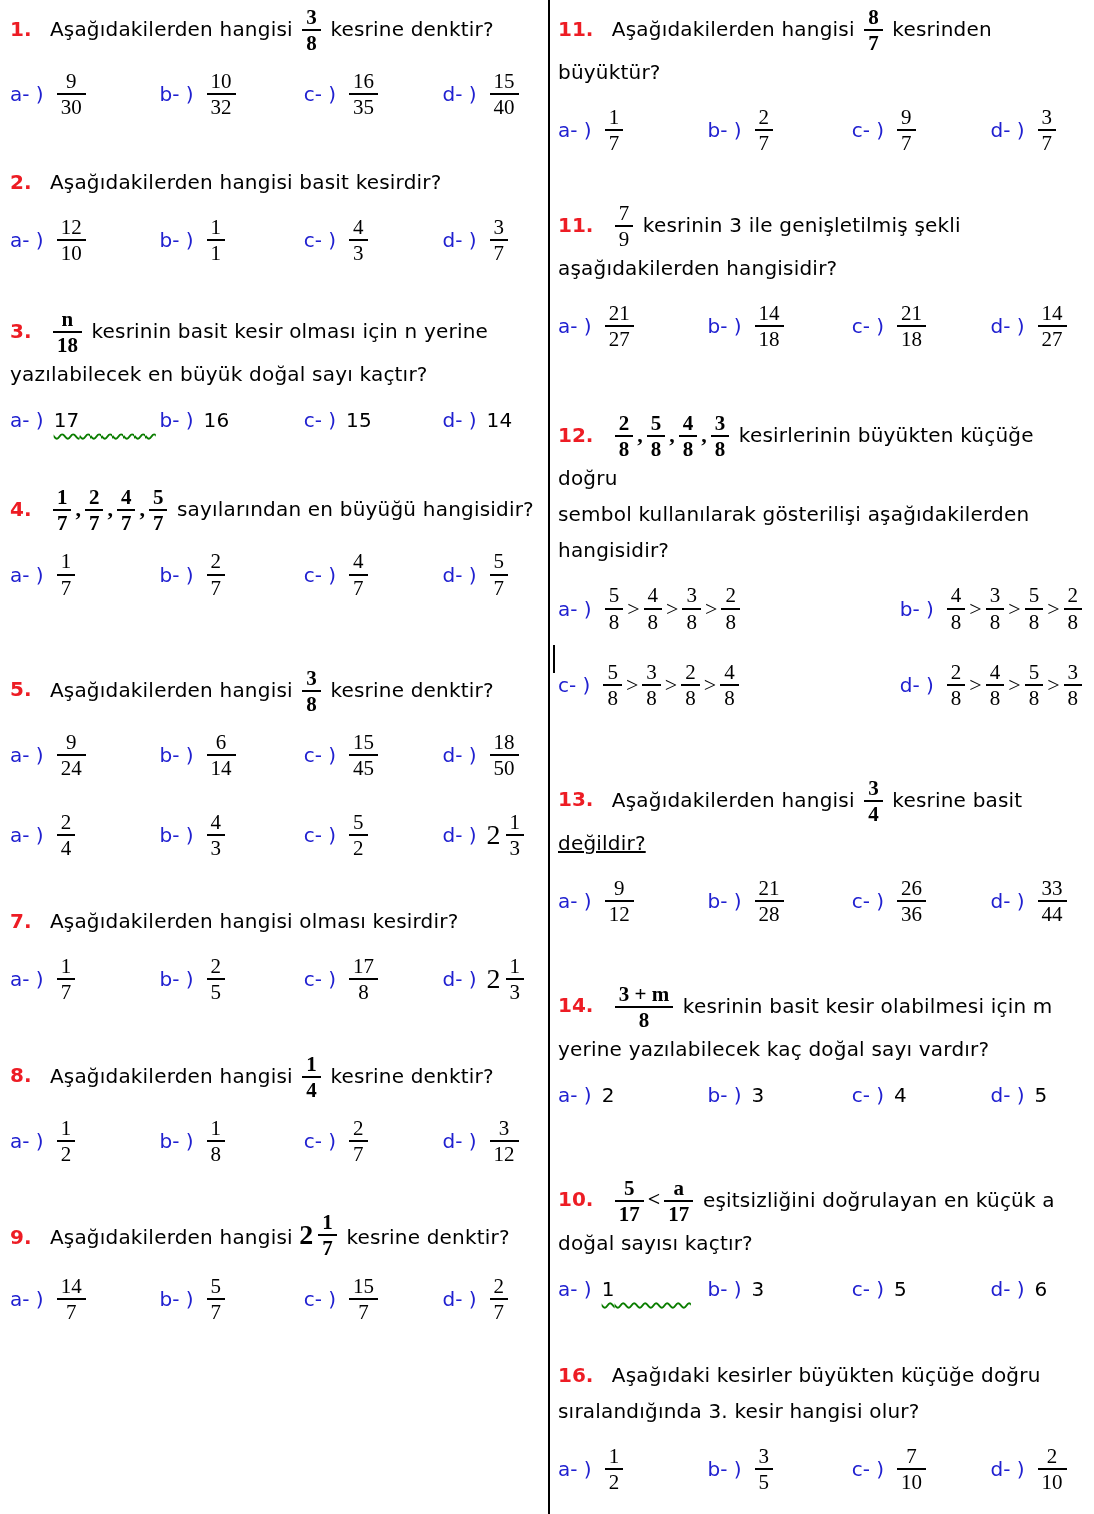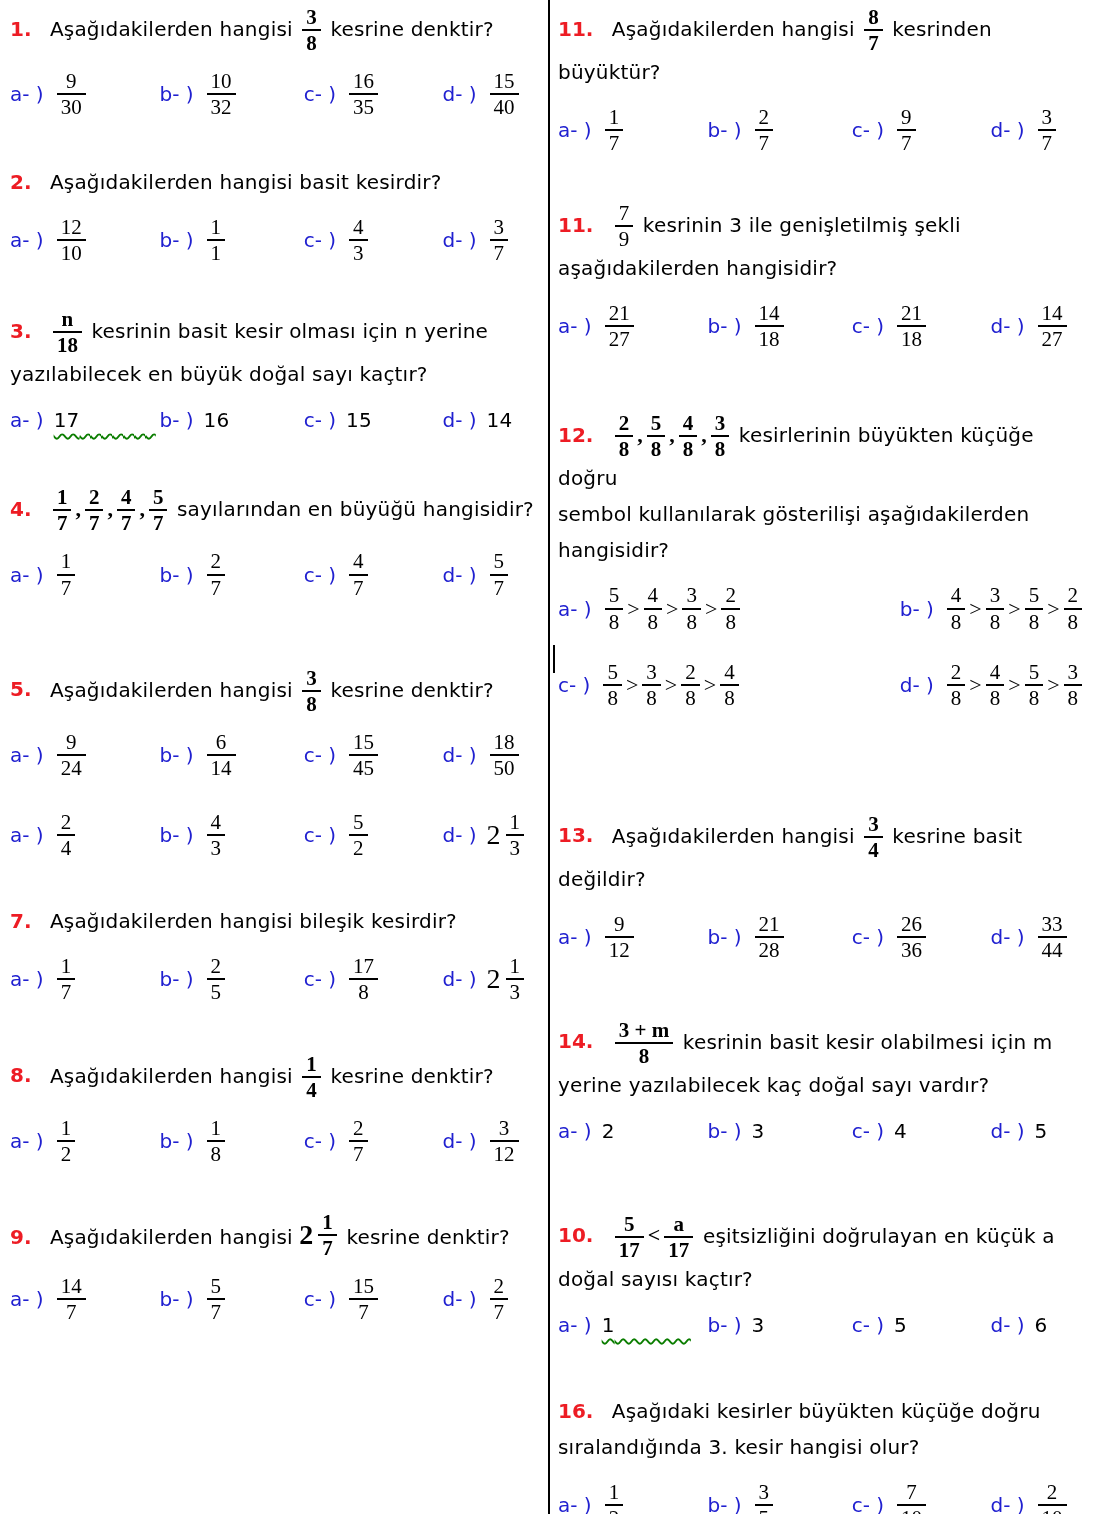--- a/index.html
+++ b/index.html
@@ -15,21 +15,21 @@
   .divider{position:absolute;left:548px;top:0;width:2px;height:1514px;background:#000;}
   .caret{position:absolute;left:553px;top:645px;width:2px;height:28px;background:#000;}
   .col{position:absolute;top:6px;width:534px;}
   #col-left{left:10px;}
   #col-right{left:558px;}
 
   .question{display:block;}
   .stem{font-size:20px;line-height:36px;}
   .qnum{color:#ed1c24;font-weight:bold;margin-right:12px;}
   .qt{letter-spacing:.2px;}
-  .u{}
+  .u{text-decoration:underline;}
   .st{font-family:"Liberation Serif","DejaVu Serif",serif;font-size:22px;padding:0 1px;}
   .st.b{font-weight:bold;}
 
   .frac{
     display:inline-block;vertical-align:middle;text-align:center;
     font-family:"Liberation Serif","DejaVu Serif",serif;
     font-size:21px;line-height:1.05;margin:0 3px;
   }
   .frac .num{display:block;border-bottom:2px solid #000;padding:0 4px 1px;}
   .frac .den{display:block;padding:1px 4px 0;}
@@ -55,21 +55,21 @@
   #col-left .question:nth-of-type(1){margin-bottom:46px;}
   #col-left .question:nth-of-type(2){margin-bottom:44px;}
   #col-left .question:nth-of-type(3){margin-bottom:54px;}
   #col-left .question:nth-of-type(4){margin-bottom:68px;}
   #col-left .question:nth-of-type(5){margin-bottom:32px;}
   #col-left .question:nth-of-type(6){margin-bottom:44px;}
   #col-left .question:nth-of-type(7){margin-bottom:50px;}
   #col-left .question:nth-of-type(8){margin-bottom:46px;}
   #col-right .question:nth-of-type(1){margin-bottom:48px;}
   #col-right .question:nth-of-type(2){margin-bottom:62px;}
-  #col-right .question:nth-of-type(3){margin-bottom:104px;}
+  #col-right .question:nth-of-type(3){margin-bottom:68px;}
   #col-right .question:nth-of-type(4){margin-bottom:58px;}
   #col-right .question:nth-of-type(5){margin-bottom:70px;}
   #col-right .question:nth-of-type(6){margin-bottom:56px;}
 </style>
 </head>
 <body>
 
 <div class="page">
   <div id="col-left" class="col">
       <div class="question">
@@ -303,21 +303,21 @@
                 <span class="frac">
                   <span class="num">1</span>
                   <span class="den">3</span>
                 </span>
               </span>
             </span>
           </span>
         </div>
       </div>
       <div class="question">
-        <div class="stem"><span class="qnum">7.</span> <span class="qt">Aşağıdakilerden hangisi bileşik kesirdir?</span></div>
+        <div class="stem"><span class="qnum">7.</span> <span class="qt">Aşağıdakilerden hangisi olması kesirdir?</span></div>
         <div class="opts">
           <span class="opt">
             <span class="opt-label">a- )</span>
             <span class="opt-value">
               <span class="frac">
                 <span class="num">1</span>
                 <span class="den">7</span>
               </span>
             </span>
           </span>

